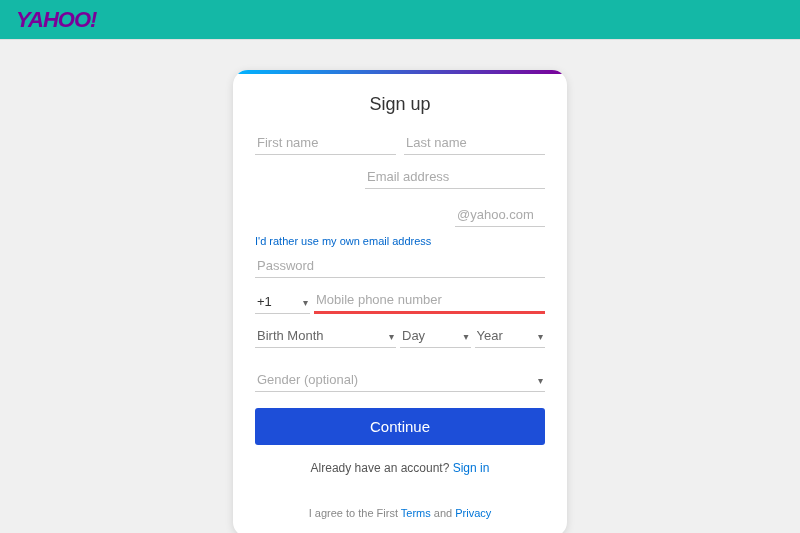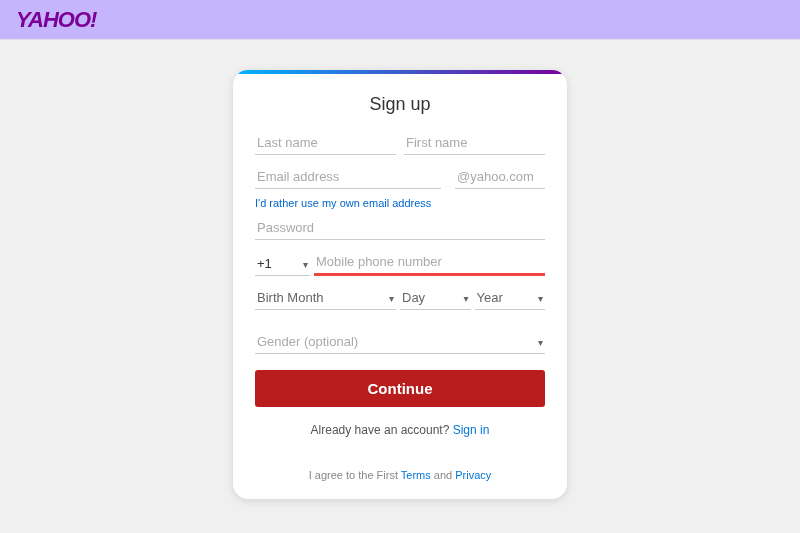--- a/index.html
+++ b/index.html
@@ -11,21 +11,21 @@
     body {
       font-family: Arial, Helvetica, sans-serif;
       background-color: #f0f0f0;
       width: 800px;
       height: 533px;
       overflow: hidden;
     }
 
     
     .top-nav {
-      background-color: #c4b5fd;
+      background-color: #14b8a6;
       height: 40px;
       display: flex;
       align-items: center;
       padding: 0 16px;
       border-bottom: 1px solid #e0e0e0;
     }
 
     .yahoo-logo {
       font-size: 22px;
       font-weight: bold;
@@ -102,20 +102,21 @@
 
     .half-input {
       flex: 1;
     }
 
     .email-yahoo-row {
       display: flex;
       align-items: flex-end;
       gap: 14px;
       margin-bottom: 4px;
+      flex-direction: column;
     }
 
     .email-input-part {
       flex: 1;
       border: none;
       border-bottom: 1px solid #ccc;
       outline: none;
       font-size: 13px;
       color: #333;
       padding: 4px 2px;
@@ -275,28 +276,27 @@
       color: #666;
       position: absolute;
       right: 2px;
       bottom: 6px;
       pointer-events: none;
     }
 
     .continue-btn {
       width: 100%;
       padding: 10px;
-      background-color: #b91c1c;
+      background-color: #1d4ed8;
       color: #fff;
       border: none;
       border-radius: 3px;
       font-size: 15px;
       cursor: pointer;
       margin-bottom: 16px;
-      font-weight: bold;
     }
 
     .signin-text {
       text-align: center;
       font-size: 12px;
       color: #555;
       margin-bottom: 32px;
     }
 
     .signin-link {
@@ -324,22 +324,22 @@
 
 <div class="page-bg">
   <div class="signup-card">
     <div class="card-top-border"></div>
     <div class="card-content">
 
       <h1 class="signup-title">Sign up</h1>
 
       
       <div class="form-row">
+        <input class="form-input half-input" type="text" placeholder="First name" style="">
         <input class="form-input half-input" type="text" placeholder="Last name" style="">
-        <input class="form-input half-input" type="text" placeholder="First name" style="">
       </div>
 
       
       <div class="email-yahoo-row">
         <input class="email-input-part" type="text" placeholder="Email address" style="">
         <input class="yahoo-suffix" type="text" readonly="" placeholder="@yahoo.com" style="">
       </div>
 
       
       <span class="own-email-link">I'd rather use my own email address</span>

